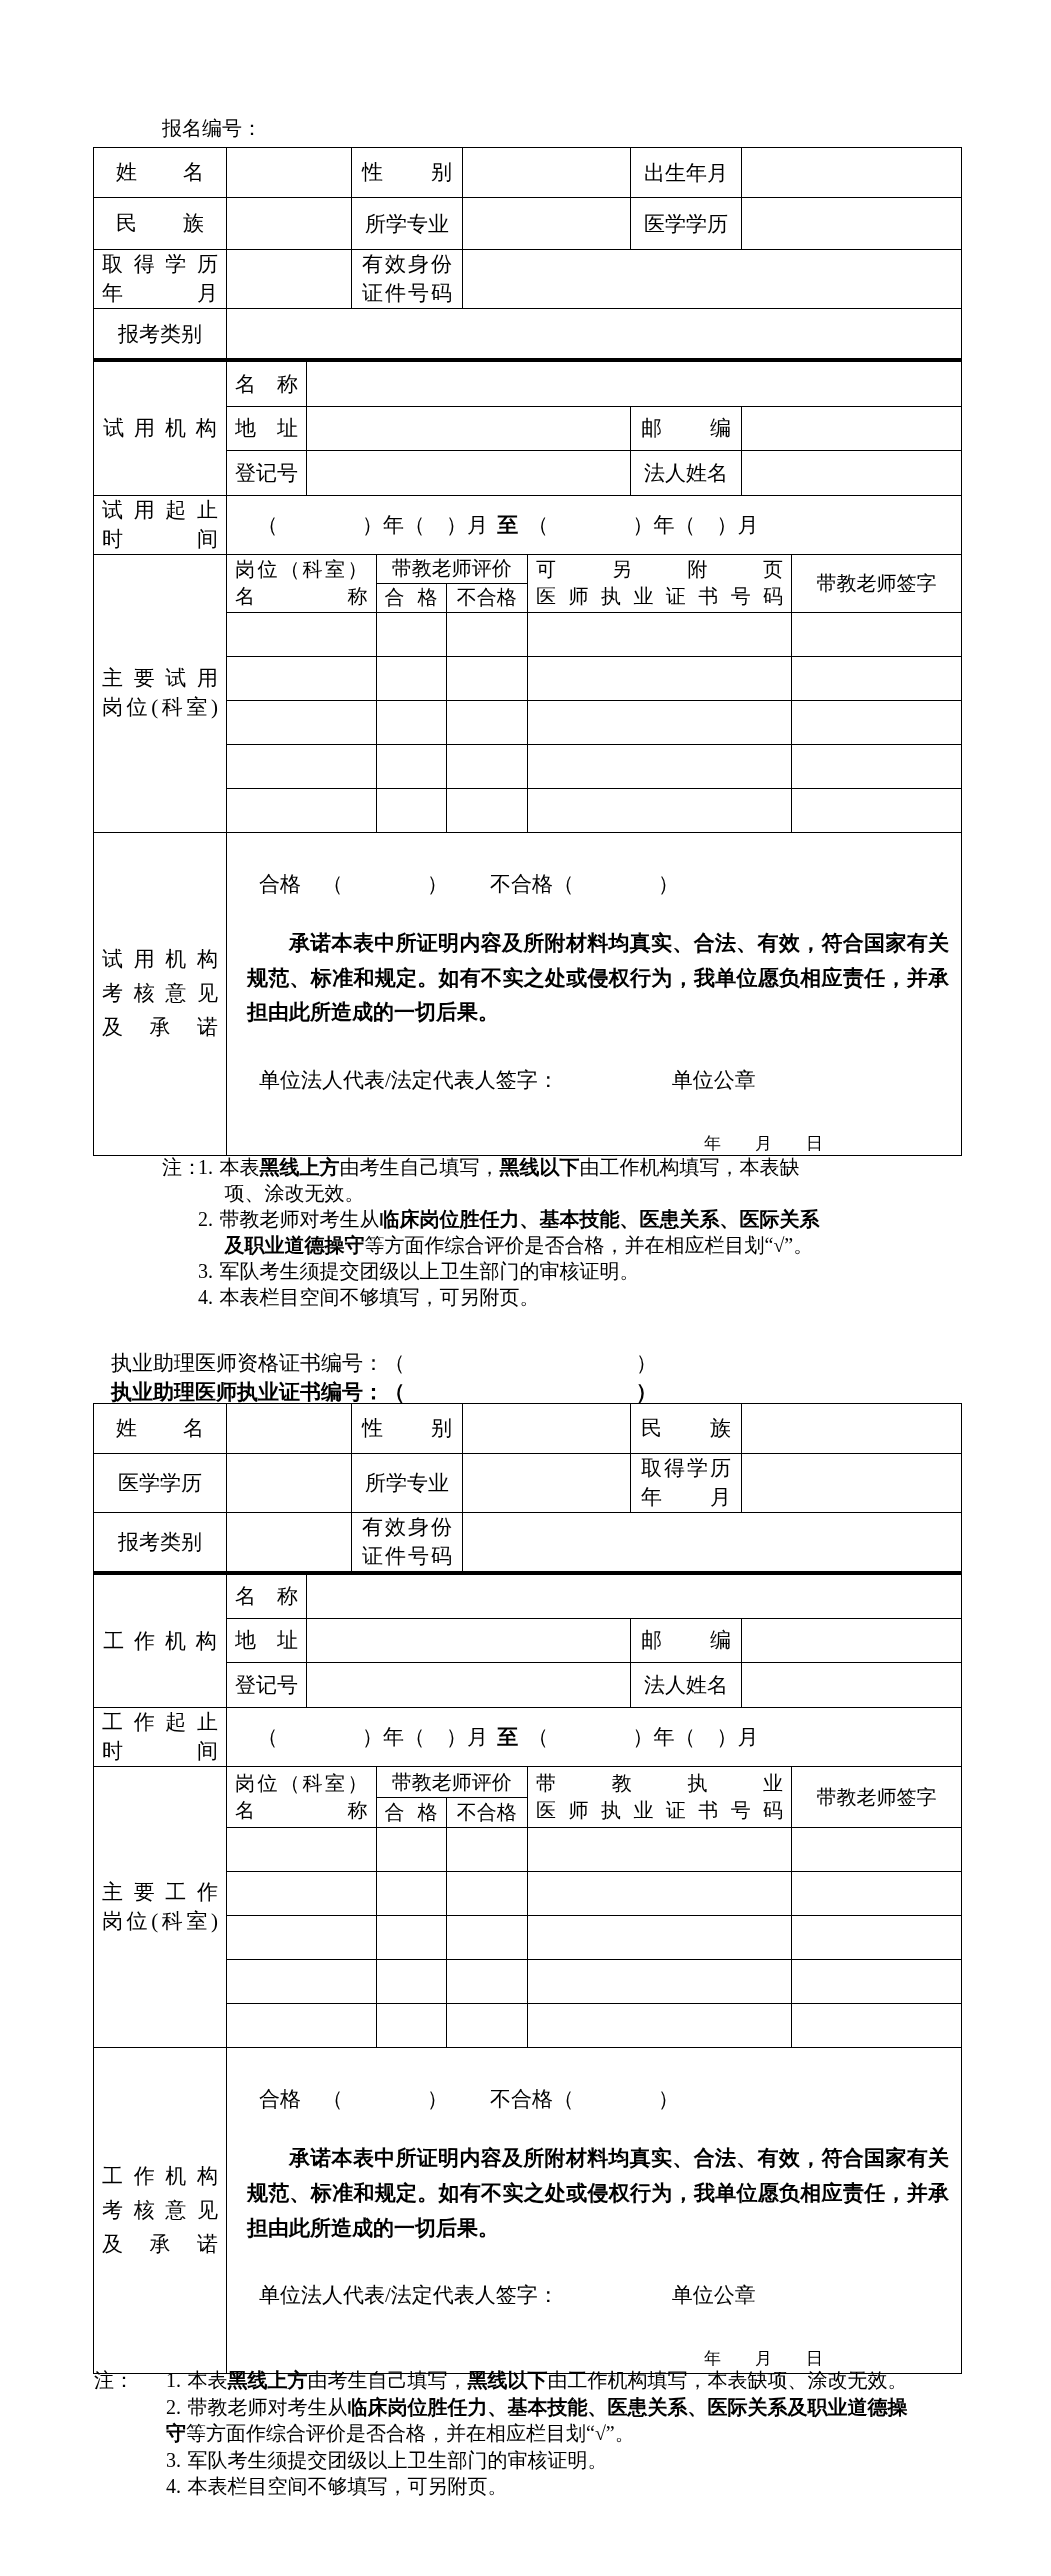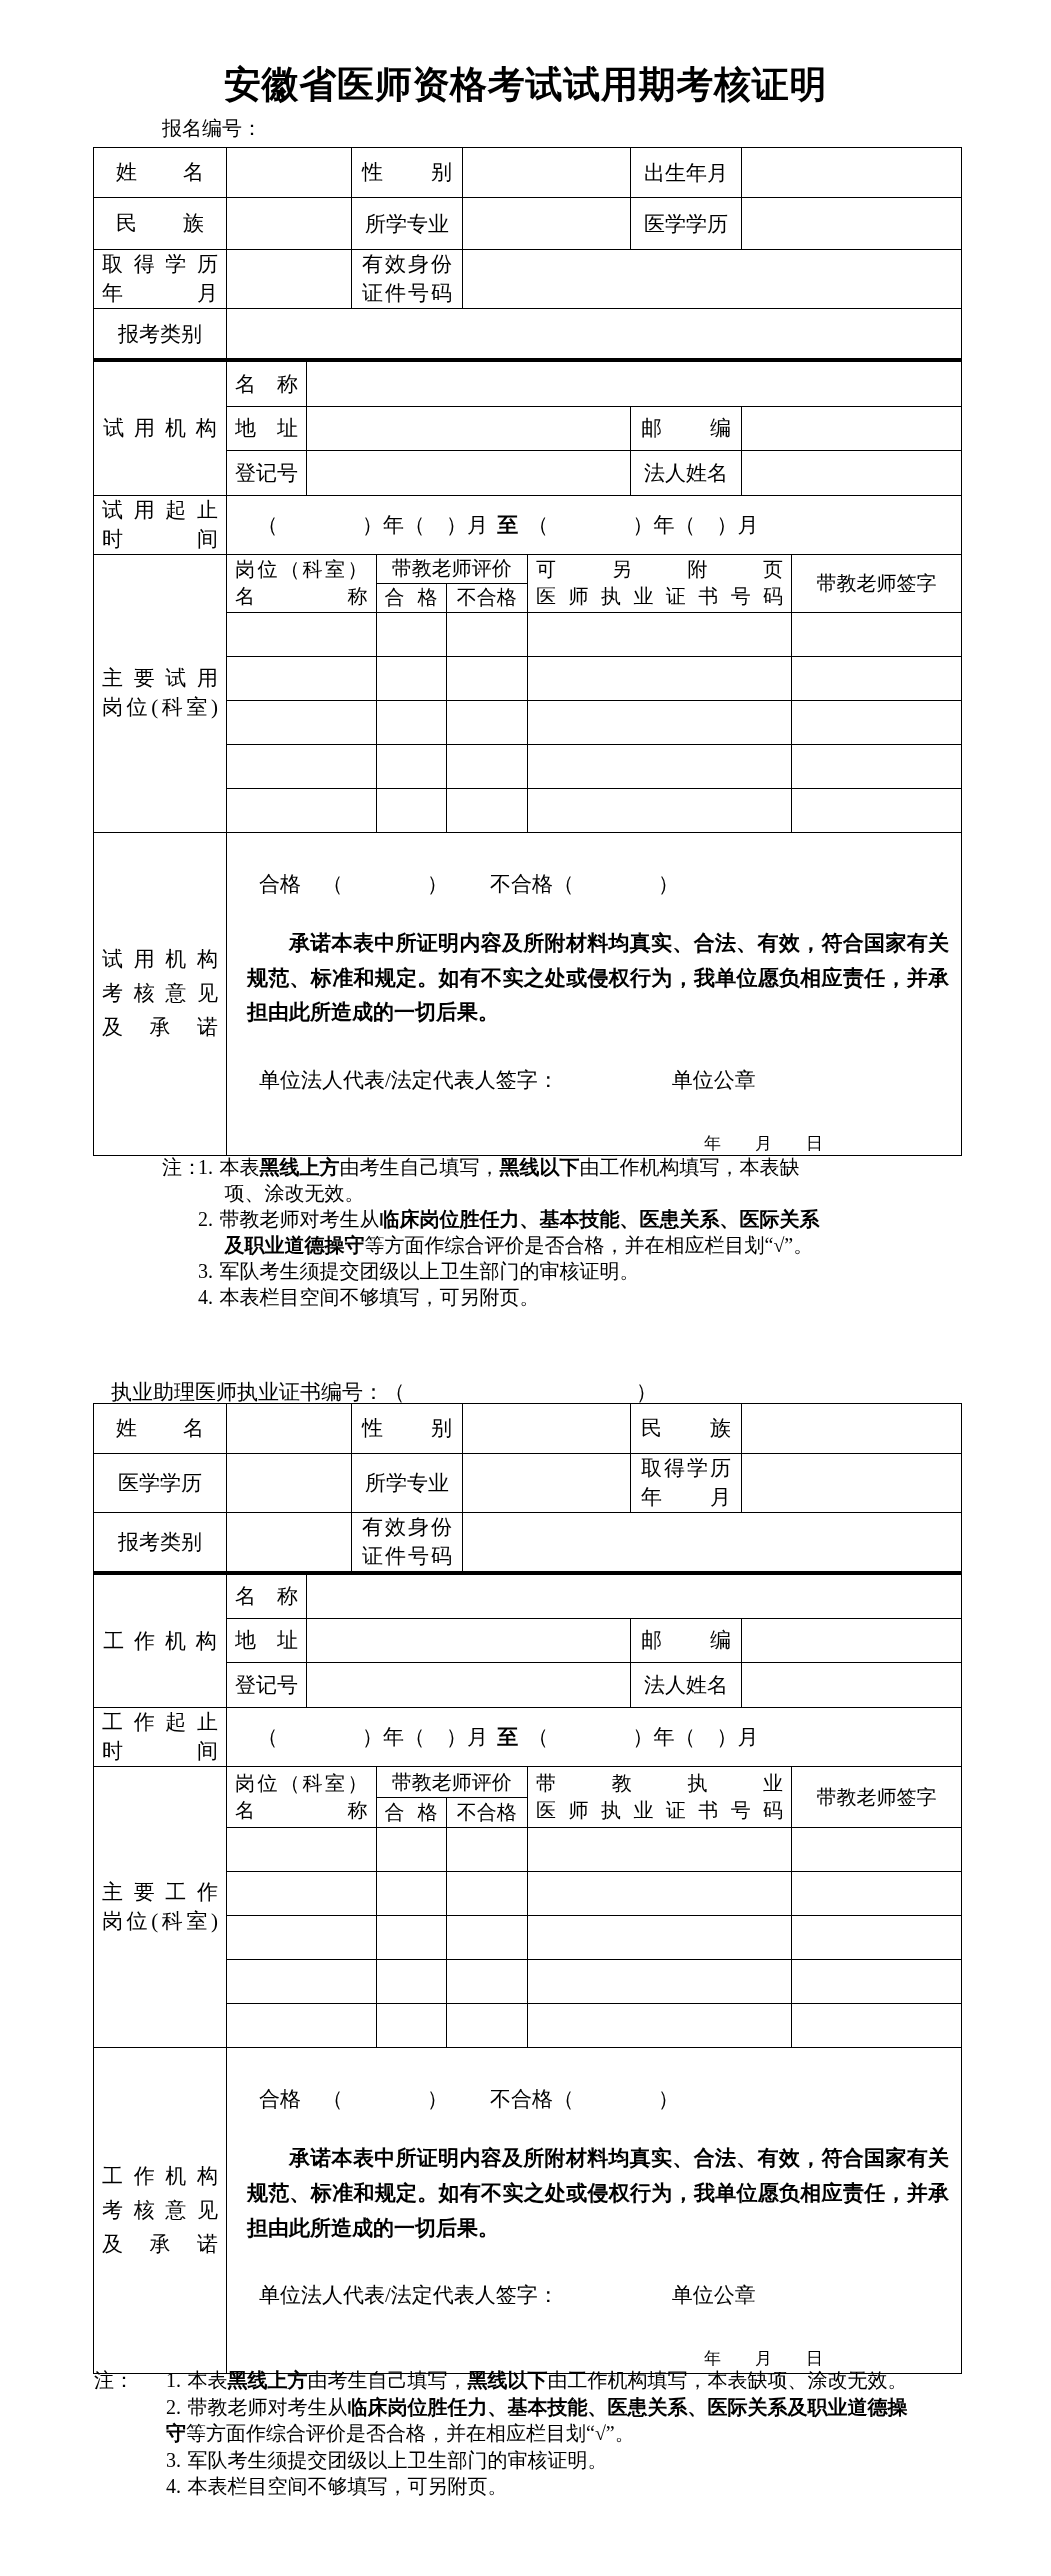--- a/index.html
+++ b/index.html
@@ -5,21 +5,21 @@
   html,body { margin:0; padding:0; background:#fff; }
   .page { position:relative; width:1051px; height:2576px; background:#ffffff; color:#000;
           font-family:"Liberation Serif", serif; overflow:hidden; }
   .title { position:absolute; left:0; width:100%; text-align:center; font-weight:900;
            font-family:"Liberation Sans", sans-serif; letter-spacing:0.7px; white-space:nowrap; }
   .title1 { top:60px;  font-size:37px; }
   .title2 { top:1313px; font-size:33px; }
   .regno  { position:absolute; top:115px; left:162px; font-size:20px; }
   .cert   { position:absolute; left:111px; font-size:21px; white-space:nowrap; }
   .cert1  { top:1349px; }
-  .cert2  { top:1378px; }
+  .cert2  { top:1378px;font-weight:bold; }
 
   table.grid { position:absolute; left:93px; width:866px; border-collapse:collapse;
                table-layout:fixed; }
   table.grid td { border:1.3px solid #000; padding:0; vertical-align:middle; overflow:hidden; }
   tr.thick td { border-top:4px solid #000; }
 
   .lbl  { font-size:21px; }
   .hdr  { font-size:20px; }
   .cc   { text-align:center; }
   .pj33 { padding:0 22px !important; }
@@ -46,21 +46,20 @@
   .notes2 { left:94px; top:2367px; width:817px; line-height:26.5px; }
   .notes2 .item { margin-left:72px; }
   .num { margin-right:6.6px; }
   .hei { font-family:"Liberation Sans", sans-serif; font-weight:bold; }
 </style>
 </head>
 <body>
 
 <div class="page">
 
-  <div class="title title1">安徽省医师资格考试试用期考核证明</div>
   <div class="regno">报名编号：</div>
 
   <table class="grid" style="top:147px;">
     <colgroup>
       <col style="width:133px">
         <col style="width:80px">
         <col style="width:45px">
         <col style="width:24.5px">
       <col style="width:70px">
         <col style="width:16.6px">
@@ -217,20 +216,21 @@
     </table>
 
   <div class="notes notes1">
     <span class="nprefix">注：</span>
     <div class="item"><span class="num">1.</span><span>本表</span><b class="hei">黑线上方</b><span>由考生自己填写，</span><b class="hei">黑线以下</b><span>由工作机构填写，本表缺项、涂改无效。</span></div>
     <div class="item"><span class="num">2.</span><span>带教老师对考生从</span><b class="hei">临床岗位胜任力、基本技能、医患关系、医际关系及职业道德操守</b><span>等方面作综合评价是否合格，并在相应栏目划“√”。</span></div>
     <div class="item"><span class="num">3.</span><span>军队考生须提交团级以上卫生部门的审核证明。</span></div>
     <div class="item"><span class="num">4.</span><span>本表栏目空间不够填写，可另附页。</span></div>
   </div>
 
+  <div class="cert cert1">执业助理医师资格证书编号：（　　　　　　　　　　　）</div>
   <div class="cert cert2">执业助理医师执业证书编号：（　　　　　　　　　　　）</div>
 
   <table class="grid" style="top:1403px;">
     <colgroup>
       <col style="width:133px">
         <col style="width:80px">
         <col style="width:45px">
         <col style="width:24.5px">
       <col style="width:70px">
         <col style="width:16.6px">

